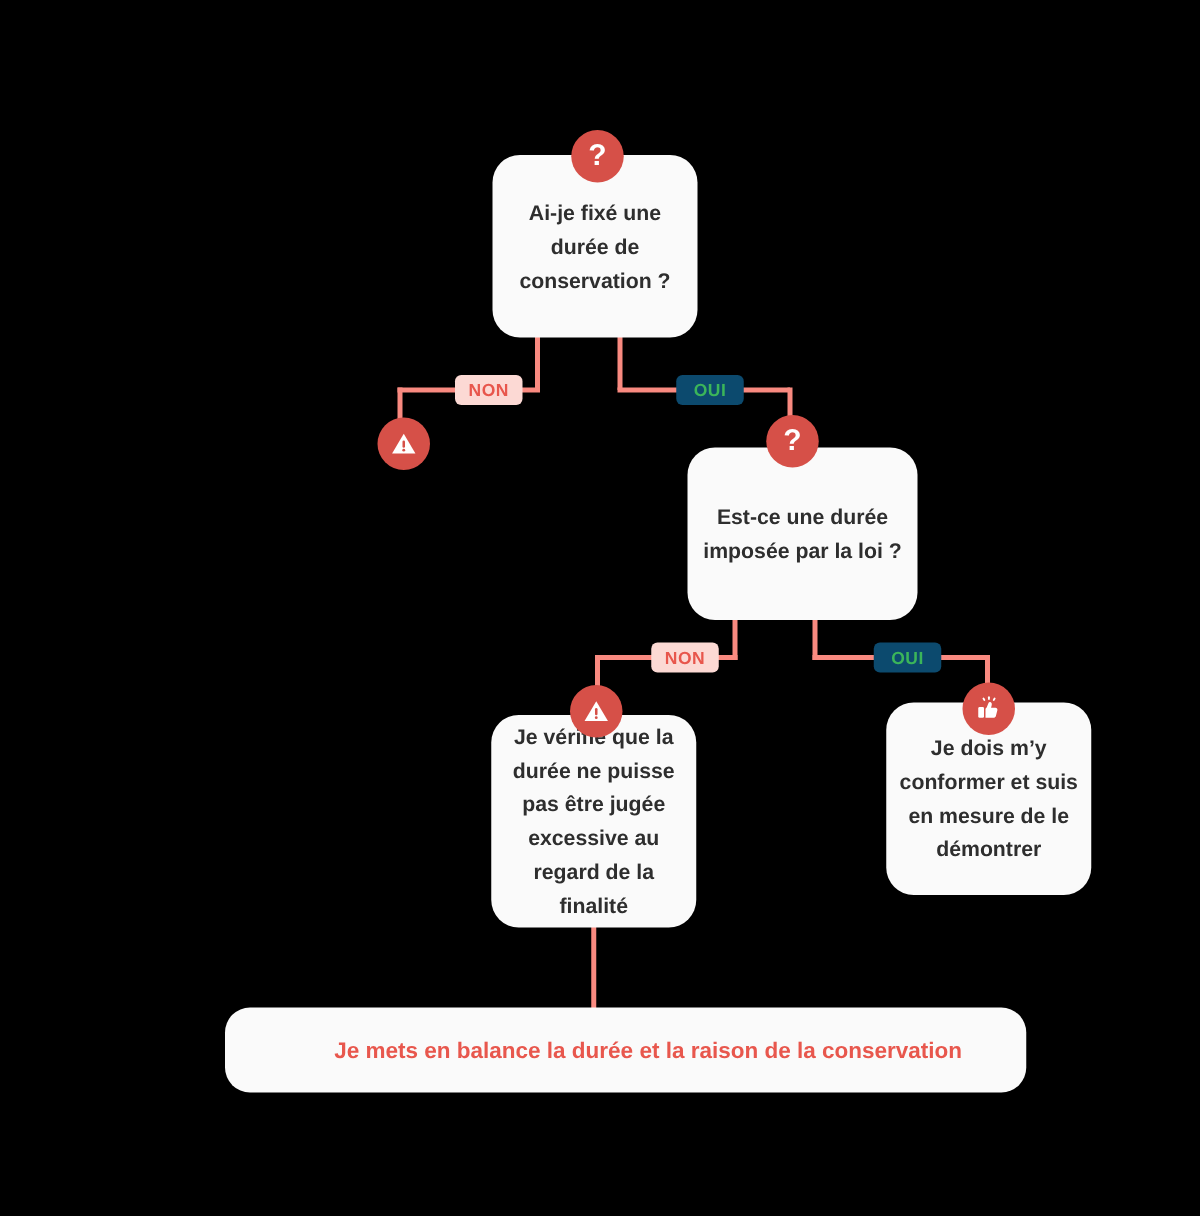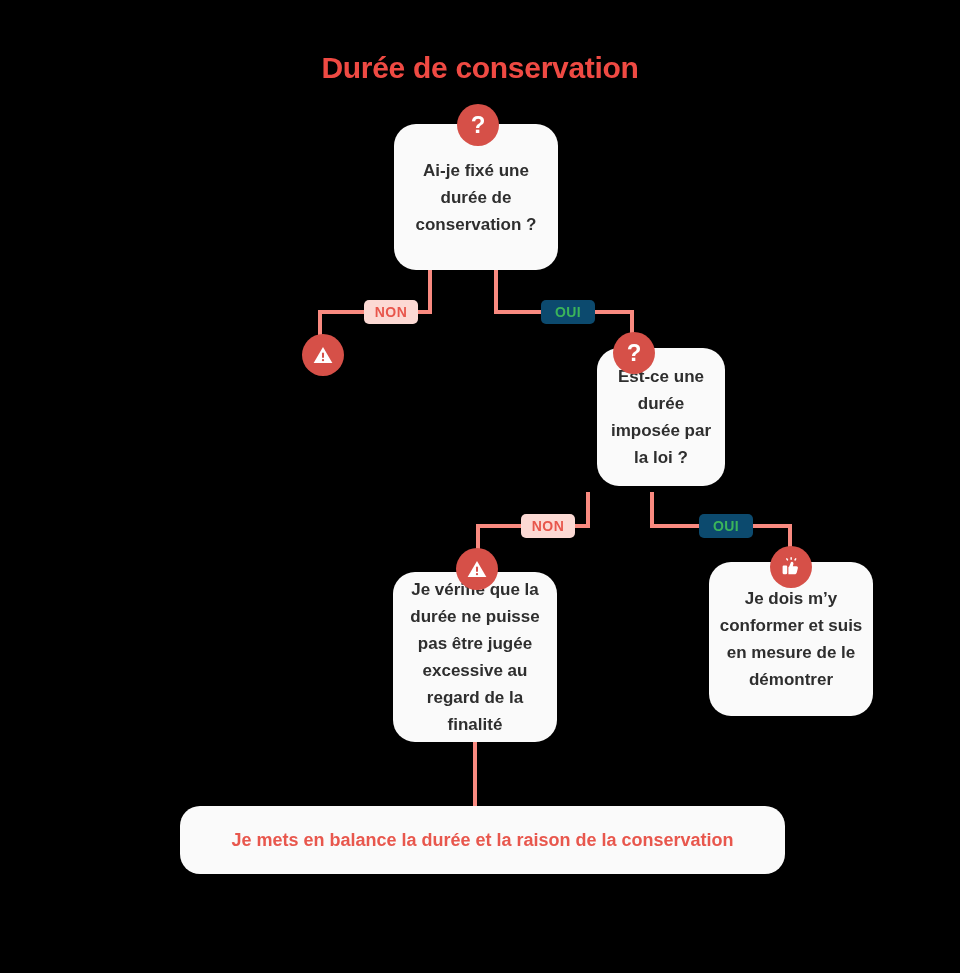--- a/index.html
+++ b/index.html
@@ -114,28 +114,28 @@
     background: #fafafa;
     border-radius: 20px;
     display: flex;
     align-items: center;
     justify-content: center;
     color: #e8574d;
     font-size: 18px;
     font-weight: bold;
     z-index: 3;
     text-align: center;
+    padding-left: 36px;
   }
 </style>
 </head>
 <body>
 
 <div id="stage">
 
-  <div id="chart-title">Durée de conservation</div>
 
   <div class="conn v" style="left:428px; top:268px; height:44px;"></div>
 
   <div class="conn h" style="left:318px; top:310px; width:114px;"></div>
 
   <div class="conn v" style="left:318px; top:310px; height:36px;"></div>
 
   <div class="conn v" style="left:494px; top:268px; height:44px;"></div>
 
   <div class="conn h" style="left:494px; top:310px; width:138px;"></div>
@@ -165,21 +165,21 @@
   </div>
 
   <div class="badge" style="left:302px; top:334px;">
     <svg width="22" height="22" viewBox="0 0 24 24" aria-hidden="true">
       <path d="M12 3.2 L22.2 20.6 H1.8 Z" fill="#ffffff"></path>
       <rect x="10.9" y="9.2" width="2.2" height="6.2" rx="1.1" fill="#d65048"></rect>
       <circle cx="12" cy="17.6" r="1.25" fill="#d65048"></circle>
     </svg>
   </div>
 
-  <div class="node-card" style="left:550px; top:348px; width:128px; height:138px;margin-left:47px;">
+  <div class="node-card" style="left:550px; top:358px; width:184px; height:138px;">
     <span class="node-text">Est-ce une durée imposée par la loi ?</span>
   </div>
   <div class="badge" style="left:613px; top:332px;">
     <span class="qmark">?</span>
   </div>
 
   <div class="node-card" style="left:393px; top:572px; width:164px; height:170px;">
     <span class="node-text">Je vérifie que la durée ne puisse pas être jugée excessive au regard de la finalité</span>
   </div>
   <div class="badge" style="left:456px; top:548px;">

